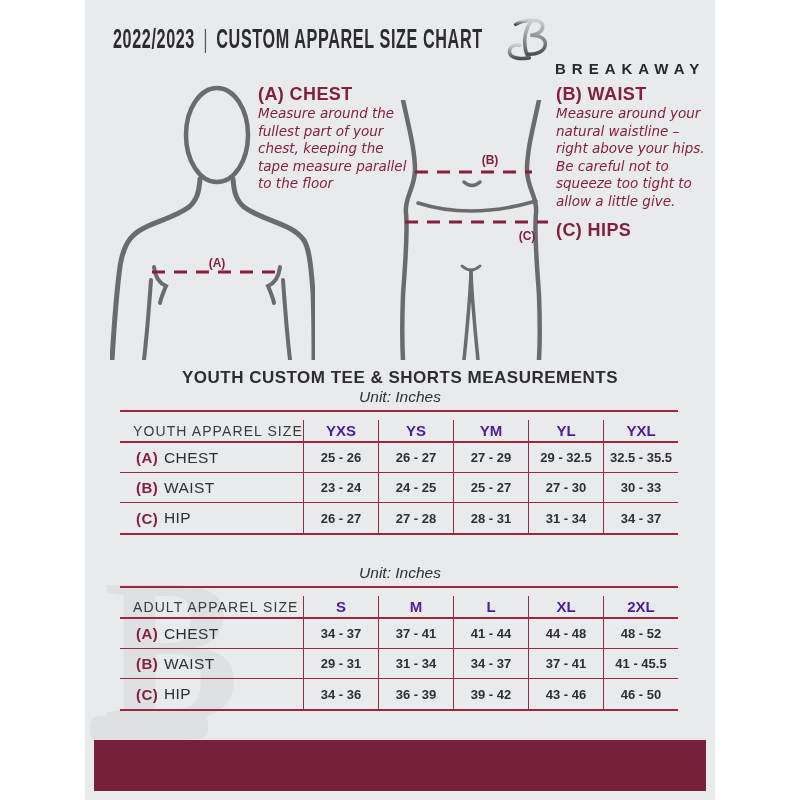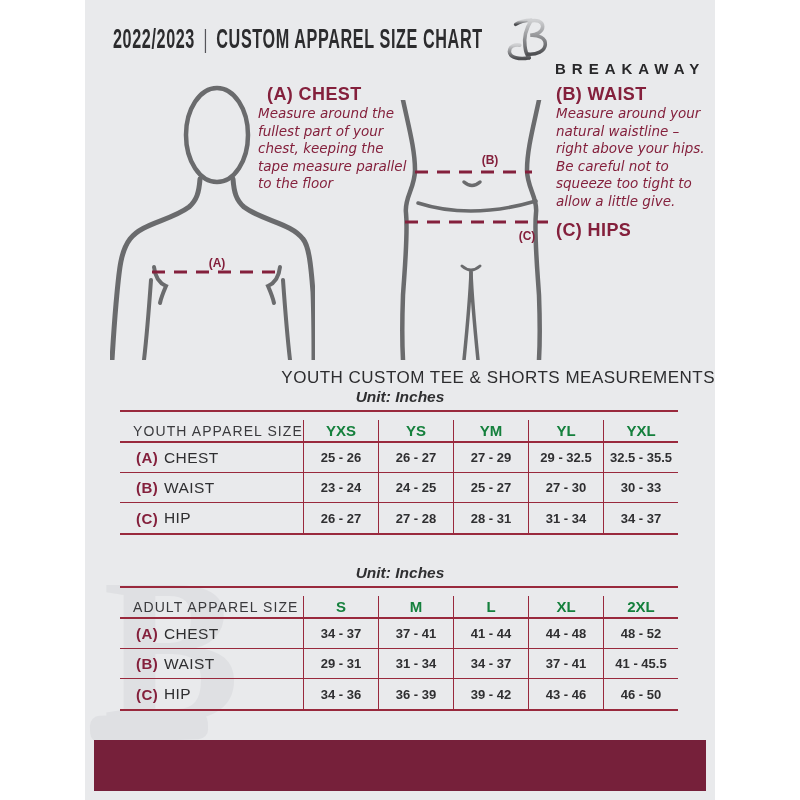--- a/index.html
+++ b/index.html
@@ -25,35 +25,35 @@
   .brand{position:absolute;left:470px;top:31px;font-size:15px;font-weight:700;
     letter-spacing:6px;color:#28282a;margin-top:29px;}
   
   .instr-head{position:absolute;font-size:18px;font-weight:700;
     color:var(--maroon);letter-spacing:.4px;}
   .instr-body{position:absolute;font-style:italic;font-size:13.5px;
     line-height:17.5px;color:var(--maroon);white-space:pre-line;
     font-family:"DejaVu Sans",sans-serif;}
   .fig{position:absolute;}
   
-  .sec-title{position:absolute;left:0;width:100%;text-align:right;
-    font-size:17px;font-weight:400;color:#2d2d2f;letter-spacing:.5px;}
+  .sec-title{position:absolute;left:0;width:100%;text-align:center;
+    font-size:17px;font-weight:700;color:#2d2d2f;letter-spacing:.5px;}
   .sec-unit{position:absolute;left:0;width:100%;text-align:center;
-    font-size:15.5px;font-style:italic;color:#2f2f31;font-weight:bold;}
+    font-size:15.5px;font-style:italic;color:#2f2f31;}
   
   .size-table{position:absolute;left:35px;width:558px;display:grid;
     grid-template-columns:183px 75px 75px 75px 75px 75px;
     grid-template-rows:31px 30px 30px 30px;
     border-top:2px solid var(--border);border-bottom:2px solid var(--border);}
   .cell{display:flex;align-items:center;justify-content:center;
     font-size:13px;color:#2f2f31;border-bottom:1.5px solid var(--border);
     white-space:nowrap;}
   .cell.vl{border-left:1.5px solid var(--border);font-weight:bold;}
   .cell.hrow{border-bottom-width:2px;margin-top:8px;}
-  .cell.szhdr{font-weight:700;font-size:15px;color:#15803d;}
+  .cell.szhdr{font-weight:700;font-size:15px;color:#4c1d95;}
   .cell.first{justify-content:flex-start;}
   .cell.colhdr{padding-left:13px;font-size:14px;letter-spacing:1.1px;color:#3a3a3d;}
   .cell.rowlbl{padding-left:16px;font-size:15.5px;letter-spacing:.4px;}
   .rowlbl .pfx{color:var(--maroon);font-weight:700;margin-right:6px;font-size:15px;}
   .size-table > .cell:nth-last-child(-n+6){border-bottom:none;}
   
   .watermark-letter{position:absolute;left:18px;top:548px;
     font-family:"Liberation Serif",serif;font-weight:700;font-size:205px;
     line-height:1;color:var(--watermark);z-index:0;}
   .watermark-bar{position:absolute;left:5px;top:714px;width:118px;height:27px;
@@ -116,21 +116,21 @@
         <path d="M 69,166 q 9,8 18,0" stroke-width="3"></path>
         <path d="M 78,172 C 77,200 74,230 71,260" stroke-width="3.5"></path>
         <path d="M 78,172 C 79,200 82,230 85,260" stroke-width="3.5"></path>
       </g>
       <line x1="22" y1="72" x2="139" y2="72" stroke="#84203c" stroke-width="3" stroke-dasharray="13 9"></line>
       <text x="97" y="64" text-anchor="middle" font-size="12" font-weight="bold" fill="#84203c" font-family="Liberation Sans,sans-serif">(B)</text>
       <line x1="12" y1="122" x2="155" y2="122" stroke="#84203c" stroke-width="3" stroke-dasharray="13 9"></line>
       <text x="134" y="140" text-anchor="middle" font-size="12" font-weight="bold" fill="#84203c" font-family="Liberation Sans,sans-serif">(C)</text>
     </svg>
 
-    <div class="instr-head" style="left:182px;top:84px">(A) CHEST</div>
+    <div class="instr-head" style="left:173px;top:84px">(A) CHEST</div>
     <div class="instr-body" style="left:173px;top:105px;width:178px">Measure around the
 fullest part of your
 chest, keeping the
 tape measure parallel
 to the floor</div>
 
     <div class="instr-head" style="left:471px;top:84px">(B) WAIST</div>
     <div class="instr-body" style="left:471px;top:105px;width:158px">Measure around your
 natural waistline –
 right above your hips.

